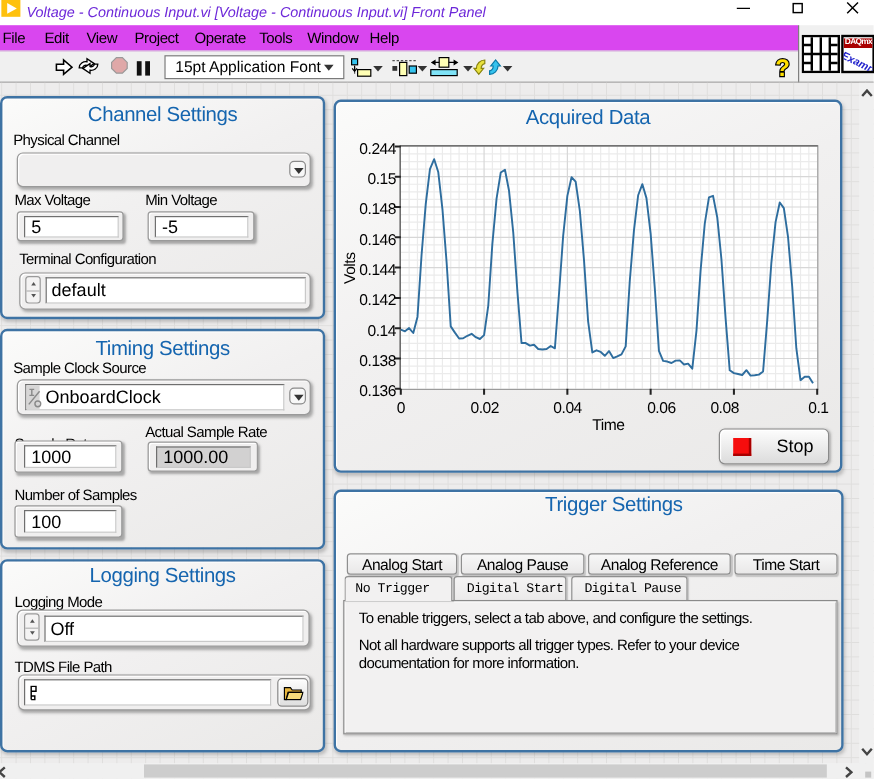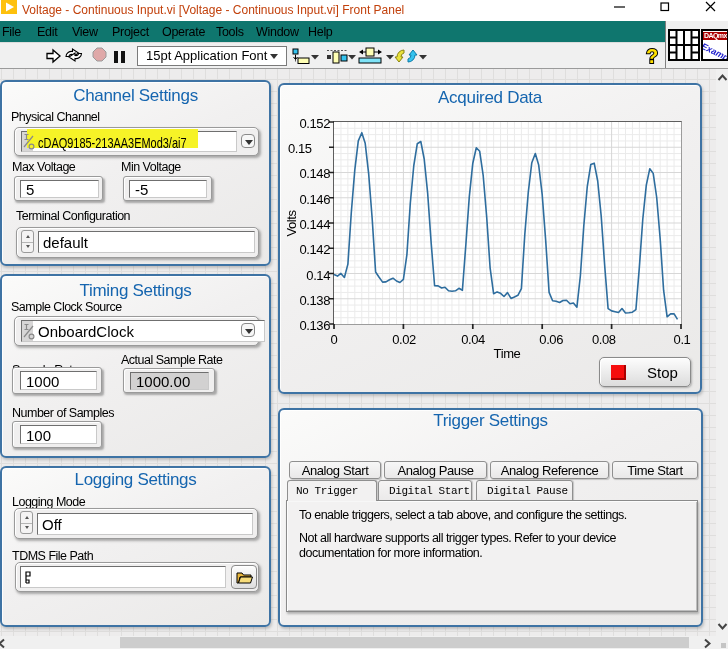--- a/index.html
+++ b/index.html
@@ -1,20 +1,20 @@
 <!DOCTYPE html>
 <html><head><meta charset="utf-8">
 <style>
 *{margin:0;padding:0;box-sizing:border-box;}
 html,body{width:728px;height:649px;overflow:hidden;background:#fff;font-family:"Liberation Sans",sans-serif;}
 .abs{position:absolute;}
 
 #titlebar{left:0;top:0;width:728px;height:21px;background:#fff;}
-#title{left:22px;top:3px;font-size:12px;color:#c2410c;white-space:nowrap;}
-#menubar{left:0;top:21px;width:665px;height:22px;background:#0f766e;}
+#title{left:22px;top:3px;font-size:12px;color:#6d28d9;white-space:nowrap;font-style:italic;}
+#menubar{left:0;top:21px;width:665px;height:22px;background:#d946ef;}
 .mi{position:absolute;top:4px;font-size:12.5px;letter-spacing:-0.3px;color:#000;}
 #toolbar{left:0;top:43px;width:665px;height:26px;background:#f0f0f0;}
 #iconpane{left:665px;top:21px;width:63px;height:48px;background:#f0f0f0;border-left:1px solid #7f7f7f;}
 #tbline{left:0;top:68px;width:728px;height:1px;background:#9a9a9a;}
 #fontbox{left:137px;top:46px;width:150px;height:20px;background:#fff;border:1px solid #7a7a7a;font-size:13px;line-height:18px;padding-left:8px;color:#000;white-space:nowrap;}
 
 #content{left:0;top:69px;width:728px;height:580px;background:#edecec;
  background-image:linear-gradient(#dfdedd 1px,transparent 1px),linear-gradient(90deg,#dfdedd 1px,transparent 1px);
  background-size:12px 12px;background-position:1px 10px;}
 .panel{position:absolute;border:2px solid #3e73a4;border-radius:6px;
@@ -134,32 +134,20 @@
 </div>
 <div class="abs" id="tbline"></div>
 <div class="abs" style="left:0;top:42px;width:665px;height:1px;background:#dcdcdc;"></div>
 
 <div class="abs" id="content"></div>
 
 <div class="panel" style="left:0;top:80px;width:271px;height:186px;">
  <div class="ptitle" style="top:4px;">Channel Settings</div>
  <div class="lbl" style="left:9px;top:28px;">Physical Channel</div>
  <div class="ring2" style="left:12px;top:45px;width:245px;height:29px;"></div>
- <div class="field" style="left:19px;top:49px;width:216px;height:21px;">
-  <div class="abs" style="left:0;top:0;width:11px;height:19px;background:#d7d6d6;"></div>
-  <div class="abs" style="left:5px;top:-3px;width:171px;height:19px;background:#f6f327;"></div>
-  <svg class="abs" style="left:0px;top:0px" width="14" height="19" viewBox="0 0 14 19">
-        <g stroke="#8a8a8a" stroke-width="1.2" fill="none">
-          <path d="M2.5 2.5 h4 M4.5 2.5 v5 M2.5 7.5 h4"></path>
-          <line x1="2" y1="15" x2="11" y2="4"></line>
-          <circle cx="9.5" cy="14.5" r="2.4"></circle>
-        </g>
-      </svg>
-  <div class="abs" style="left:16px;top:2px;transform:scaleX(0.73);transform-origin:0 0;white-space:nowrap;">cDAQ9185-213AA3EMod3/ai7</div>
- </div>
  <div class="ddbtn" style="left:239px;top:52px;">
       <span class="tri" style="left:3px;top:5px;border-left:4px solid transparent;border-right:4px solid transparent;border-top:5px solid #333;"></span>
     </div>
  <div class="lbl" style="left:10px;top:78px;">Max Voltage</div>
  <div class="lbl" style="left:119px;top:78px;">Min Voltage</div>
  <div class="ring" style="left:12px;top:94px;width:89px;height:25px;"></div>
  <div class="field" style="left:18px;top:98px;width:79px;height:18px;">
       <div class="abs" style="left:5px;top:0px;">5</div>
     </div>
  <div class="ring" style="left:121px;top:94px;width:89px;height:25px;"></div>
@@ -175,21 +163,21 @@
  </div>
  <div class="field" style="left:36px;top:149px;width:217px;height:22px;">
       <div class="abs" style="left:4px;top:2px;">default</div>
     </div>
 </div>
 
 <div class="panel" style="left:0;top:274px;width:271px;height:184px;">
  <div class="ptitle" style="top:5px;">Timing Settings</div>
  <div class="lbl" style="left:9px;top:24px;">Sample Clock Source</div>
  <div class="ring2" style="left:12px;top:40px;width:245px;height:30px;"></div>
- <div class="field" style="left:19px;top:44px;width:244px;height:22px;">
+ <div class="field" style="left:19px;top:44px;width:216px;height:22px;">
   <div class="abs" style="left:0;top:0;width:11px;height:20px;background:#d7d6d6;"></div>
   <svg class="abs" style="left:0px;top:1px" width="14" height="19" viewBox="0 0 14 19">
         <g stroke="#8a8a8a" stroke-width="1.2" fill="none">
           <path d="M2.5 2.5 h4 M4.5 2.5 v5 M2.5 7.5 h4"></path>
           <line x1="2" y1="15" x2="11" y2="4"></line>
           <circle cx="9.5" cy="14.5" r="2.4"></circle>
         </g>
       </svg>
   <div class="abs" style="left:16px;top:2px;">OnboardClock</div>
  </div>
@@ -246,22 +234,22 @@
 <g transform="translate(54,37)">
 <rect x="0" y="0" width="347" height="202" fill="#fff"></rect>
 <path d="M6.94 0V202M13.88 0V202M20.82 0V202M27.76 0V202M34.7 0V202M41.64 0V202M48.58 0V202M55.52 0V202M62.46 0V202M76.34 0V202M83.28 0V202M90.22 0V202M97.16 0V202M104.1 0V202M111.04 0V202M117.98 0V202M124.92 0V202M131.86 0V202M145.74 0V202M152.68 0V202M159.62 0V202M166.56 0V202M173.5 0V202M180.44 0V202M187.38 0V202M194.32 0V202M201.26 0V202M215.14 0V202M222.08 0V202M229.02 0V202M235.96 0V202M242.9 0V202M249.84 0V202M256.78 0V202M263.72 0V202M270.66 0V202M284.54 0V202M291.48 0V202M298.42 0V202M305.36 0V202M312.3 0V202M319.24 0V202M326.18 0V202M333.12 0V202M340.06 0V202M0 6.31H347M0 12.62H347M0 18.94H347M0 31.56H347M0 37.88H347M0 44.19H347M0 56.81H347M0 63.12H347M0 69.44H347M0 82.06H347M0 88.38H347M0 94.69H347M0 107.31H347M0 113.62H347M0 119.94H347M0 132.56H347M0 138.88H347M0 145.19H347M0 157.81H347M0 164.12H347M0 170.44H347M0 183.06H347M0 189.38H347M0 195.69H347" stroke="#ebebeb" stroke-width="1" fill="none"></path>
 <path d="M69.4 0V202M138.8 0V202M208.2 0V202M277.6 0V202M0 25.25H347M0 50.5H347M0 75.75H347M0 101.0H347M0 126.25H347M0 151.5H347M0 176.75H347" stroke="#d7d7d7" stroke-width="1" fill="none"></path>
 <rect x="-0.5" y="-0.5" width="348" height="203" fill="none" stroke="#9c9c9c" stroke-width="1"></rect>
 <path d="M-0.5 -0.5 H347.5 M-0.5 -0.5 V202.5" stroke="#5e5e5e" stroke-width="1" fill="none"></path>
 <path d="M-5 0.0H0M-5 25.25H0M-5 50.5H0M-5 75.75H0M-5 101.0H0M-5 126.25H0M-5 151.5H0M-5 176.75H0M-5 202.0H0M0.0 202v5M69.4 202v5M138.8 202v5M208.2 202v5M277.6 202v5M347.0 202v5" stroke="#222" stroke-width="1.7" fill="none"></path>
 <polyline points="0.0,152.6 3.5,154.1 6.9,151.4 10.4,155.5 13.9,142.1 17.3,90.5 20.8,47.9 24.3,18.9 27.8,10.7 31.2,21.3 34.7,52.2 38.2,97.0 41.6,150.0 45.1,155.2 48.6,160.1 52.0,159.9 55.5,157.8 59.0,156.2 62.5,159.0 65.9,160.5 69.4,157.3 72.9,132.6 76.3,81.2 79.8,43.5 83.3,21.7 86.8,19.5 90.2,37.0 93.7,71.7 97.2,121.4 100.6,163.8 104.1,163.9 107.6,166.0 111.0,165.3 114.5,168.8 118.0,169.3 121.5,168.8 124.9,166.3 128.4,168.3 131.9,122.0 135.3,74.6 138.8,41.2 142.3,25.7 145.7,29.3 149.2,53.7 152.7,95.2 156.1,145.8 159.6,171.7 163.1,169.9 166.6,171.3 170.0,174.5 173.5,170.6 177.0,176.4 180.4,175.0 183.9,173.3 187.4,166.6 190.8,112.4 194.3,70.0 197.8,40.7 201.3,31.5 204.7,43.1 208.2,72.7 211.7,118.6 215.1,170.4 218.6,178.7 222.1,179.3 225.6,180.5 229.0,178.5 232.5,178.3 236.0,181.7 239.4,181.0 242.9,185.2 246.4,153.5 249.8,103.7 253.3,64.3 256.8,42.5 260.2,41.2 263.7,59.0 267.2,94.1 270.7,143.7 274.1,186.6 277.6,188.9 281.1,189.7 284.5,190.5 288.0,186.5 291.5,191.0 294.9,190.7 298.4,190.2 301.9,187.6 305.4,144.6 308.8,97.0 312.3,63.1 315.8,46.7 319.2,51.4 322.7,75.5 326.2,117.2 329.6,168.2 333.1,194.8 336.6,191.9 340.1,191.9 343.5,197.4" fill="none" stroke="#2e6d9e" stroke-width="1.6" stroke-linejoin="round"></polyline>
 </g>
 </svg>
- <div class="axlab" style="left:8px;top:31px;width:42px;text-align:right;">0.152</div>
- <div class="axlab" style="left:8px;top:56px;width:42px;text-align:left;">0.15</div>
+ <div class="axlab" style="left:8px;top:31px;width:42px;text-align:right;">0.244</div>
+ <div class="axlab" style="left:8px;top:56px;width:42px;text-align:right;">0.15</div>
  <div class="axlab" style="left:8px;top:81px;width:42px;text-align:right;">0.148</div>
  <div class="axlab" style="left:8px;top:107px;width:42px;text-align:right;">0.146</div>
  <div class="axlab" style="left:8px;top:132px;width:42px;text-align:right;">0.144</div>
  <div class="axlab" style="left:8px;top:157px;width:42px;text-align:right;">0.142</div>
  <div class="axlab" style="left:8px;top:183px;width:42px;text-align:right;">0.14</div>
  <div class="axlab" style="left:8px;top:208px;width:42px;text-align:right;">0.138</div>
  <div class="axlab" style="left:8px;top:233px;width:42px;text-align:right;">0.136</div>
  <div class="axlab" style="left:34px;top:246.5px;width:40px;text-align:center;">0</div>
  <div class="axlab" style="left:104px;top:246.5px;width:40px;text-align:center;">0.02</div>
  <div class="axlab" style="left:173px;top:246.5px;width:40px;text-align:center;">0.04</div>
@@ -269,21 +257,21 @@
  <div class="axlab" style="left:312px;top:246.5px;width:40px;text-align:left;">0.08</div>
  <div class="axlab" style="left:382px;top:246.5px;width:40px;text-align:center;">0.1</div>
  <div class="axlab" style="left:-5px;top:131px;width:32px;text-align:center;transform:rotate(-90deg);">Volts</div>
  <div class="axlab" style="left:207px;top:261px;width:40px;text-align:center;">Time</div>
  <div class="abs" style="left:319px;top:272px;width:92px;height:30px;background:linear-gradient(#fdfdfd,#dcdcdc);border:1px solid #8a8a8a;border-radius:5px;box-shadow:inset 1px 1px 0 #fff,1px 1px 2px rgba(120,120,120,.5);">
   <div class="abs" style="left:11px;top:7px;width:15px;height:15px;background:#f60d0d;border-right:2px solid #a80000;border-bottom:2px solid #a80000;"></div>
   <div class="abs" style="left:47px;top:6px;font-size:15px;color:#000;">Stop</div>
  </div>
 </div>
 
-<div class="panel" style="left:278px;top:408px;width:425px;height:219px;">
+<div class="panel" style="left:278px;top:408px;width:425px;height:219px;padding-left:21px;">
  <div class="ptitle" style="top:1px;">Trigger Settings</div>
  <div class="tab" style="left:9px;top:51px;width:92px;line-height:17px;">Analog Start</div>
  <div class="tab" style="left:104px;top:51px;width:103px;line-height:17px;">Analog Pause</div>
  <div class="tab" style="left:210px;top:51px;width:119px;line-height:17px;">Analog Reference</div>
  <div class="tab" style="left:332px;top:51px;width:86px;line-height:17px;">Time Start</div>
  <div class="tab2 seltab" style="left:7px;top:70px;width:90px;line-height:20px;padding-left:8px;">No Trigger</div>
  <div class="tab2" style="left:98px;top:70px;width:94px;line-height:20px;padding-left:10px;">Digital Start</div>
  <div class="tab2" style="left:196px;top:70px;width:97px;line-height:20px;padding-left:10px;">Digital Pause</div>
  <div class="abs" style="left:6px;top:90px;width:412px;height:112px;background:#f2f1f1;border:1px solid #8a8a8a;box-shadow:inset 1px 1px 0 #fcfcfc,inset -1px -1px 0 #bdbdbd,1px 1.5px 2px rgba(90,90,90,.4);z-index:2;"></div>
  <div class="lbl" style="left:19px;top:98px;z-index:4;">To enable triggers, select a tab above, and configure the settings.</div>

